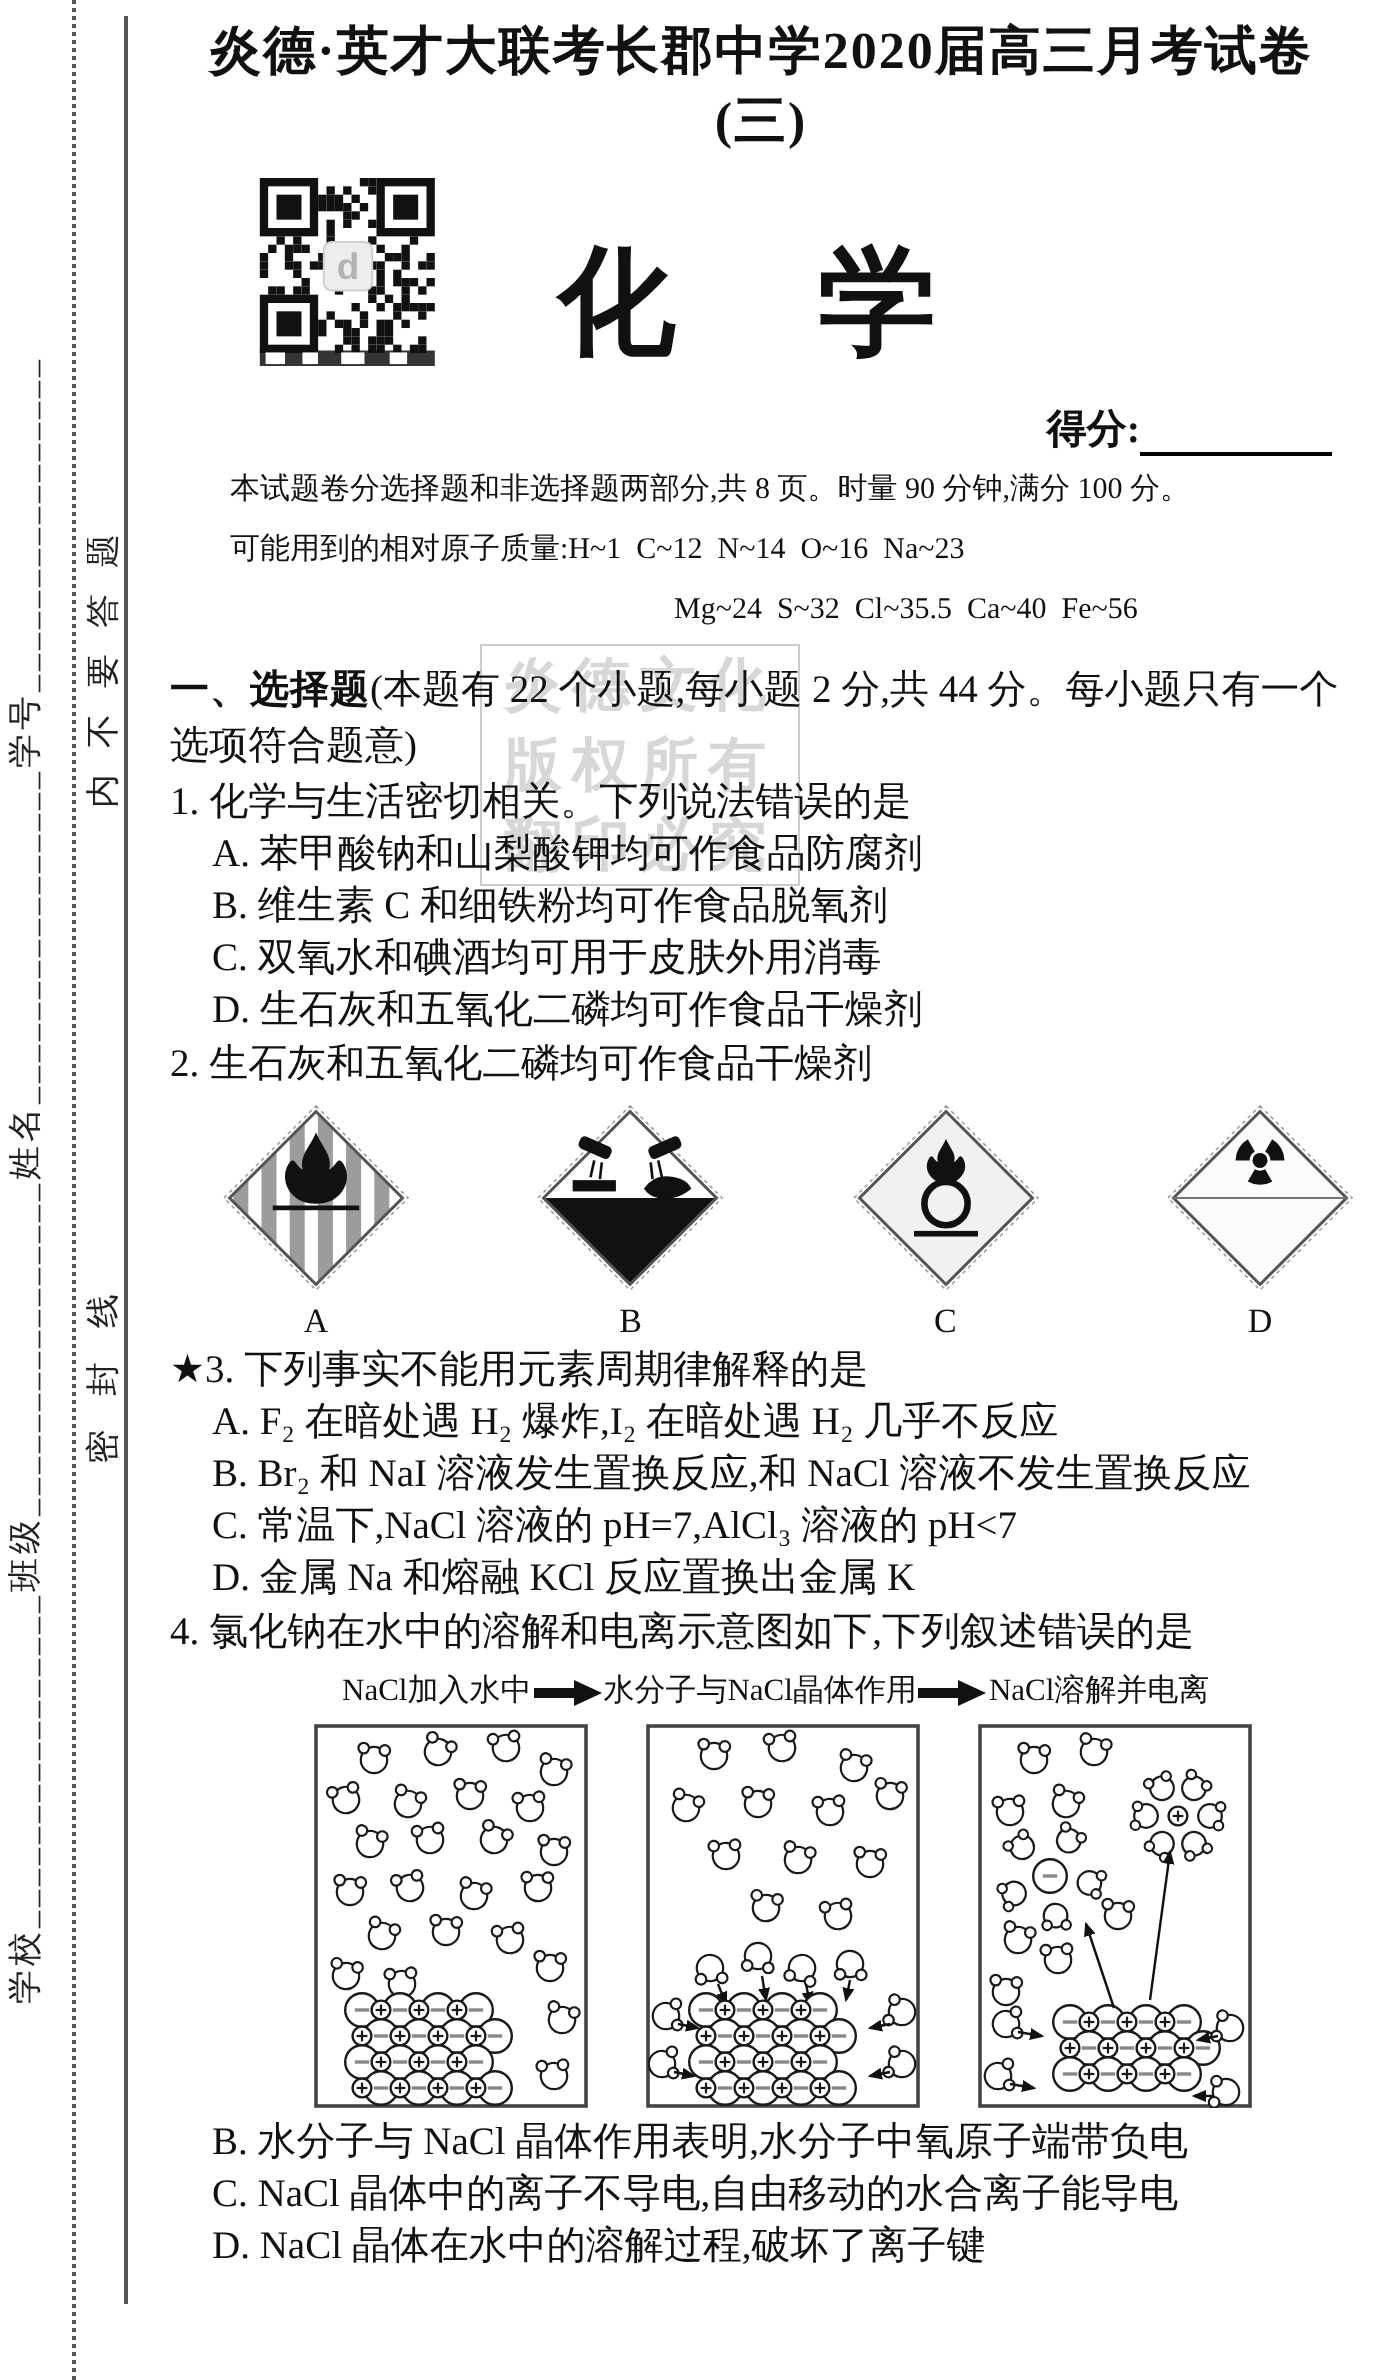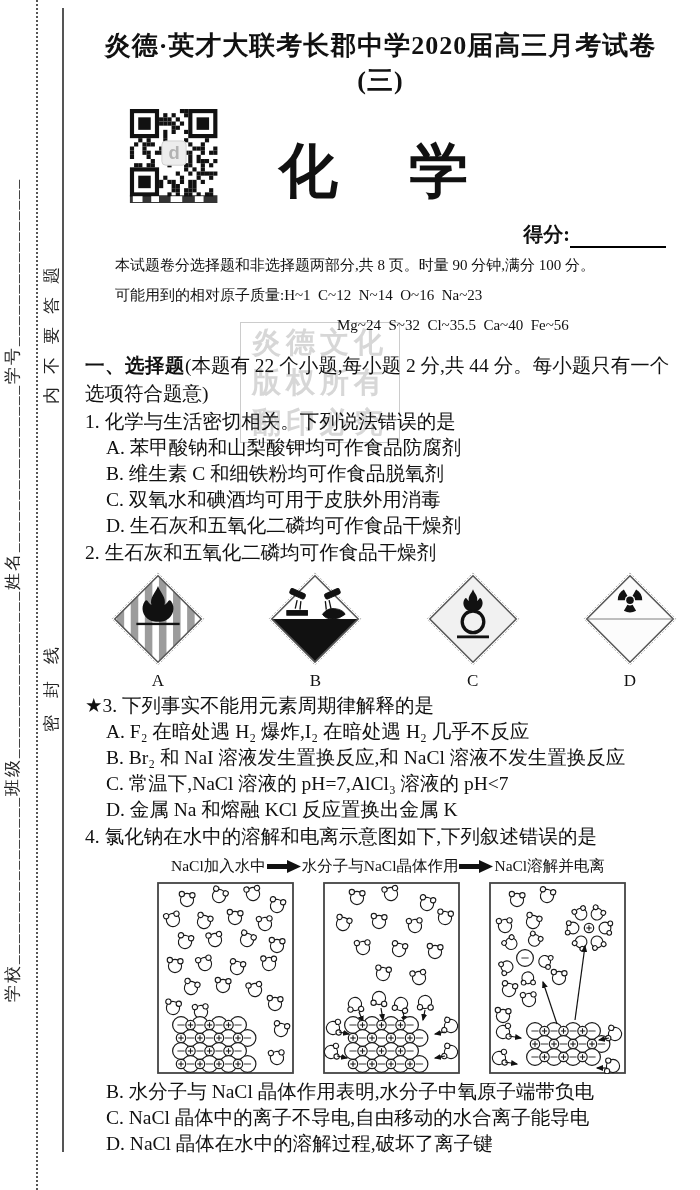--- a/index.html
+++ b/index.html
@@ -19,21 +19,21 @@
   .m-seal-a { left:40px; top:404px;  letter-spacing:13px; }
   .m-seal-b { left:40px; top:732px;  letter-spacing:17px; }
   
   .wm { position:absolute; left:240px; top:322px; width:160px; height:121px;
         border:1px solid #ccc; z-index:0; display:flex; flex-direction:column;
         justify-content:space-around; align-items:center; color:#d7d7d7;
         font-size:29px; font-weight:bold; letter-spacing:5px; }
   
   .content { position:absolute; left:63px; top:0; width:637px; height:1190px;
              padding:0 24px 0 22px; z-index:1; }
-  .title { font-size:26px; font-weight:bold; text-align:center; margin-top:28px;
+  .title { font-size:26px; font-weight:bold; text-align:center; margin-top:8px;
            letter-spacing:1px; }
   .header { position:relative; height:152px; }
   .qr { position:absolute; left:42px; top:8px; }
   .subject { text-align:center; padding-top:34px; font-size:59px; font-weight:bold;
              letter-spacing:14px; white-space:pre; }
   .score { position:absolute; right:10px; bottom:2px; font-weight:bold; font-size:20px; }
   .score .blank { display:inline-block; width:96px; height:20px;
                   border-bottom:2px solid #000; vertical-align:bottom; }
   p.body { font-size:15px; line-height:30px; }
   .indent { text-indent:2em; }

